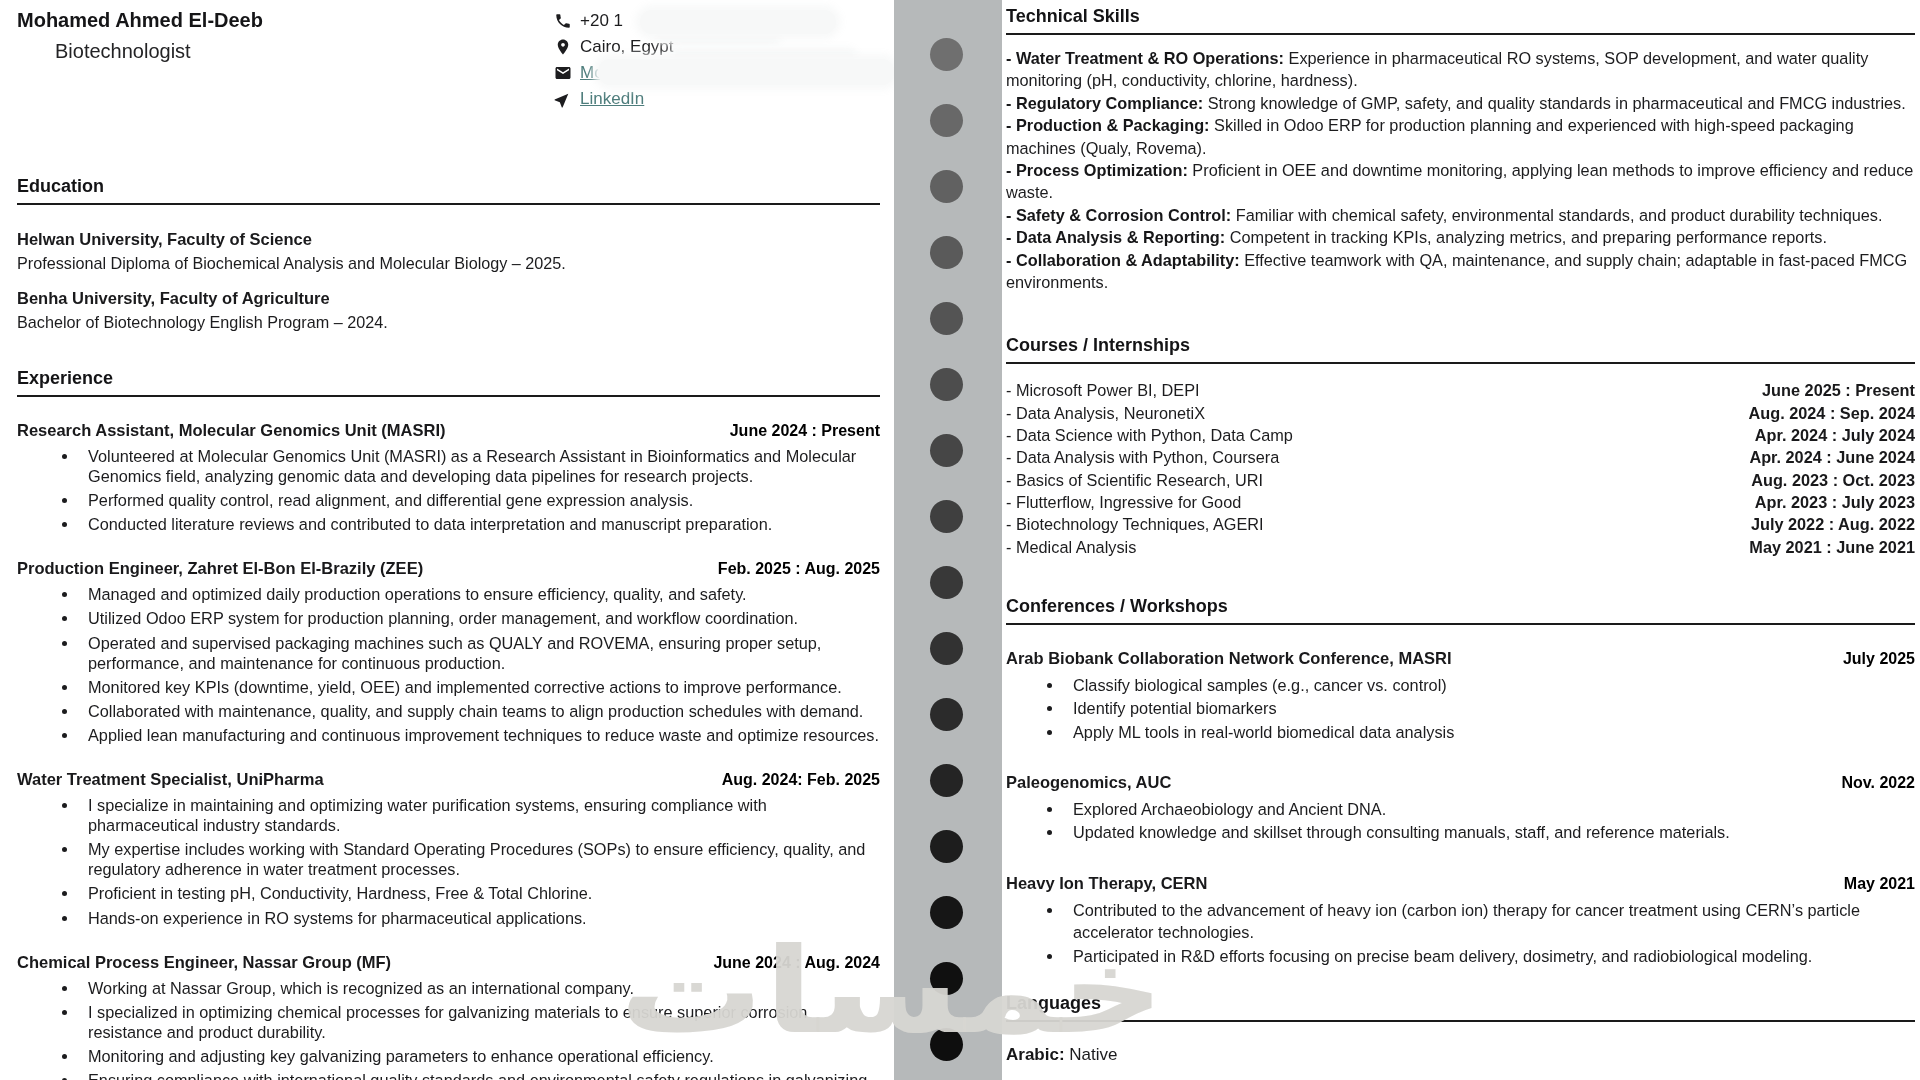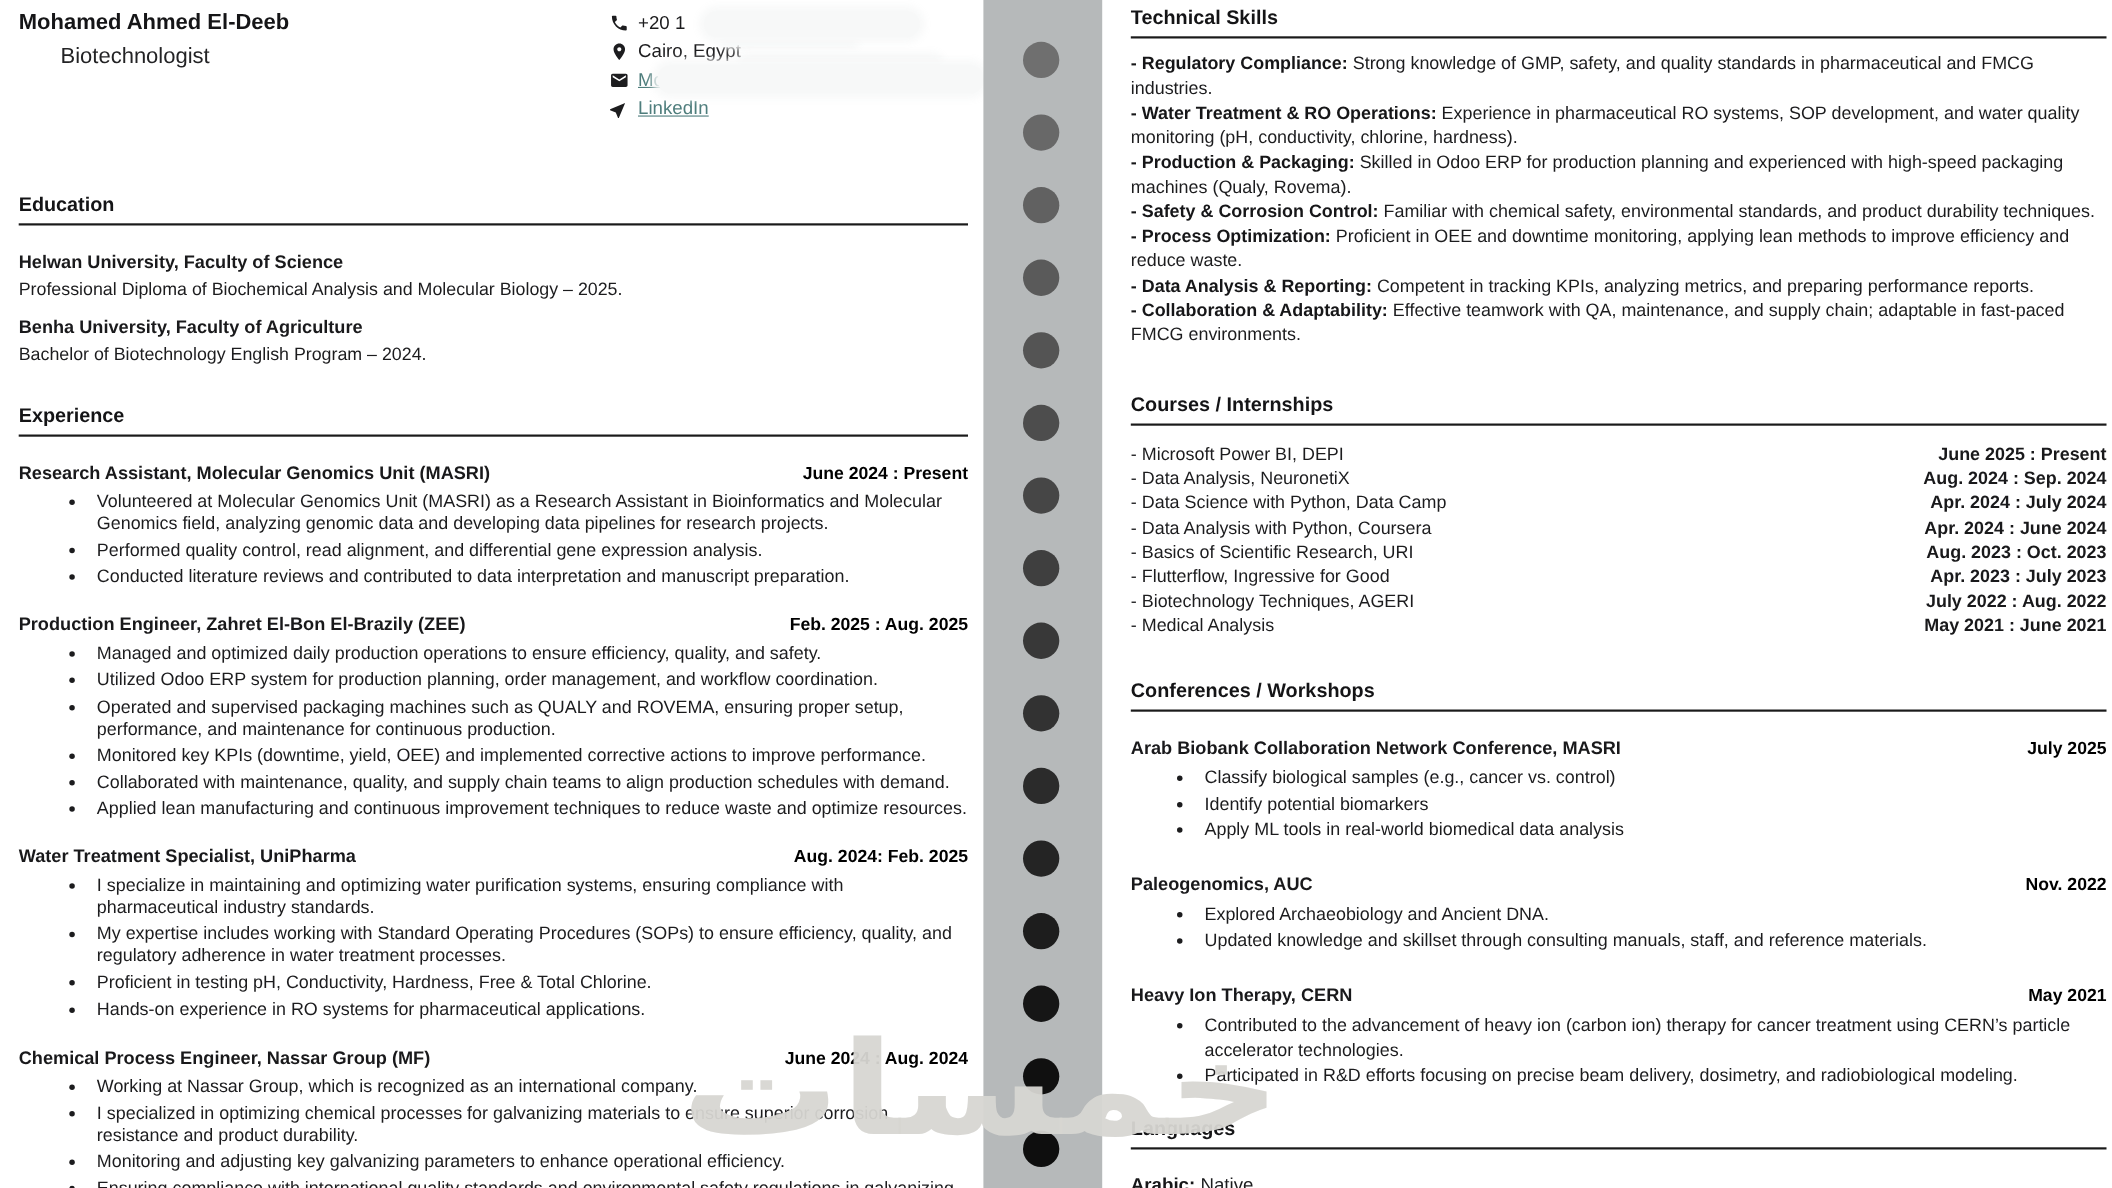--- a/index.html
+++ b/index.html
@@ -5,21 +5,21 @@
   html,body{margin:0;padding:0;}
   body{
     width:1920px;height:1080px;overflow:hidden;background:#ffffff;
     font-family:"Liberation Sans","DejaVu Sans",sans-serif;
     color:#1c1c1e;position:relative;
     -webkit-font-smoothing:antialiased;
   }
   
   .page{position:absolute;top:0;height:1080px;background:#ffffff;z-index:1;}
   .page-left{left:0;width:894px;padding:8px 14px 0 17px;box-sizing:border-box;}
-  .page-right{left:1002px;width:918px;padding:6px 5px 0 26px;box-sizing:border-box;}
+  .page-right{left:1002px;width:918px;padding:6px 5px 0 4px;box-sizing:border-box;}
 
   
   .divider{position:absolute;left:894px;top:0;width:108px;height:1080px;background:#b6b9ba;z-index:2;}
   .dot{position:absolute;left:36px;width:33px;height:33px;border-radius:50%;}
 
   
   .watermark{
     position:absolute;left:612px;top:924px;width:560px;z-index:9;
     font-size:118px;line-height:1.15;font-weight:bold;text-align:center;
     color:rgba(215,214,210,0.95);direction:rtl;pointer-events:none;
@@ -235,29 +235,29 @@
     <div class="dot" style="top: 962px; background: rgb(16, 16, 16);"></div>
     <div class="dot" style="top: 1028px; background: rgb(14, 14, 14);"></div>
   </div>
 
 <div class="page page-right">
 
   <div class="sec-heading">Technical Skills</div>
 
   <div class="skills">
 
+      <p class="skill-item"><span class="skill-label">- Water Treatment &amp; RO Operations:</span><span> Experience in pharmaceutical RO systems, SOP development, and water quality monitoring (pH, conductivity, chlorine, hardness).</span></p>
+
       <p class="skill-item"><span class="skill-label">- Regulatory Compliance:</span><span> Strong knowledge of GMP, safety, and quality standards in pharmaceutical and FMCG industries.</span></p>
 
-      <p class="skill-item"><span class="skill-label">- Water Treatment &amp; RO Operations:</span><span> Experience in pharmaceutical RO systems, SOP development, and water quality monitoring (pH, conductivity, chlorine, hardness).</span></p>
-
       <p class="skill-item"><span class="skill-label">- Production &amp; Packaging:</span><span> Skilled in Odoo ERP for production planning and experienced with high-speed packaging machines (Qualy, Rovema).</span></p>
 
+      <p class="skill-item"><span class="skill-label">- Process Optimization:</span><span> Proficient in OEE and downtime monitoring, applying lean methods to improve efficiency and reduce waste.</span></p>
+
       <p class="skill-item"><span class="skill-label">- Safety &amp; Corrosion Control:</span><span> Familiar with chemical safety, environmental standards, and product durability techniques.</span></p>
-
-      <p class="skill-item"><span class="skill-label">- Process Optimization:</span><span> Proficient in OEE and downtime monitoring, applying lean methods to improve efficiency and reduce waste.</span></p>
 
       <p class="skill-item"><span class="skill-label">- Data Analysis &amp; Reporting:</span><span> Competent in tracking KPIs, analyzing metrics, and preparing performance reports.</span></p>
 
       <p class="skill-item"><span class="skill-label">- Collaboration &amp; Adaptability:</span><span> Effective teamwork with QA, maintenance, and supply chain; adaptable in fast-paced FMCG environments.</span></p>
 
   </div>
 
   <div class="sec-heading h-courses">Courses / Internships</div>
 
   <div class="courses">

